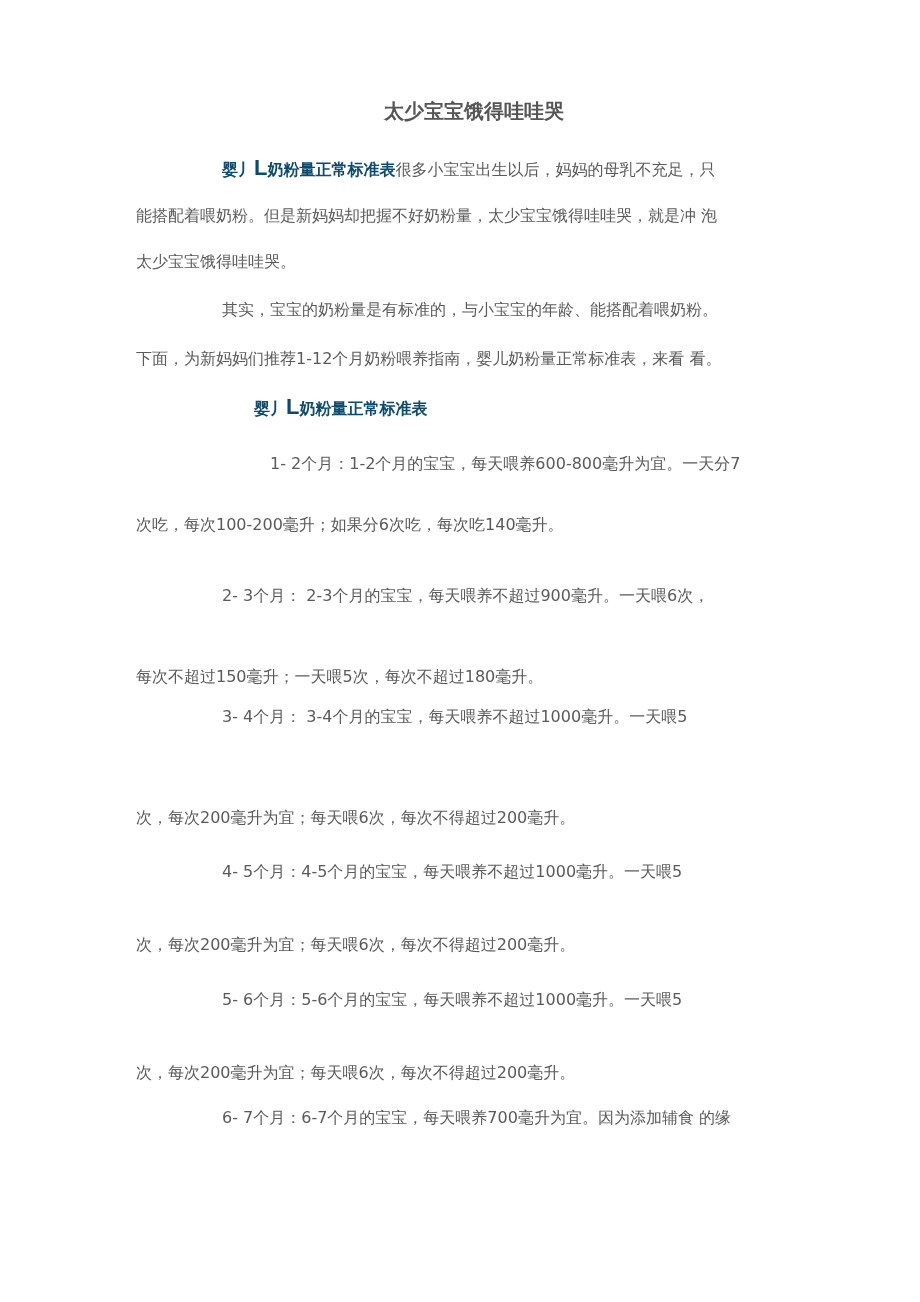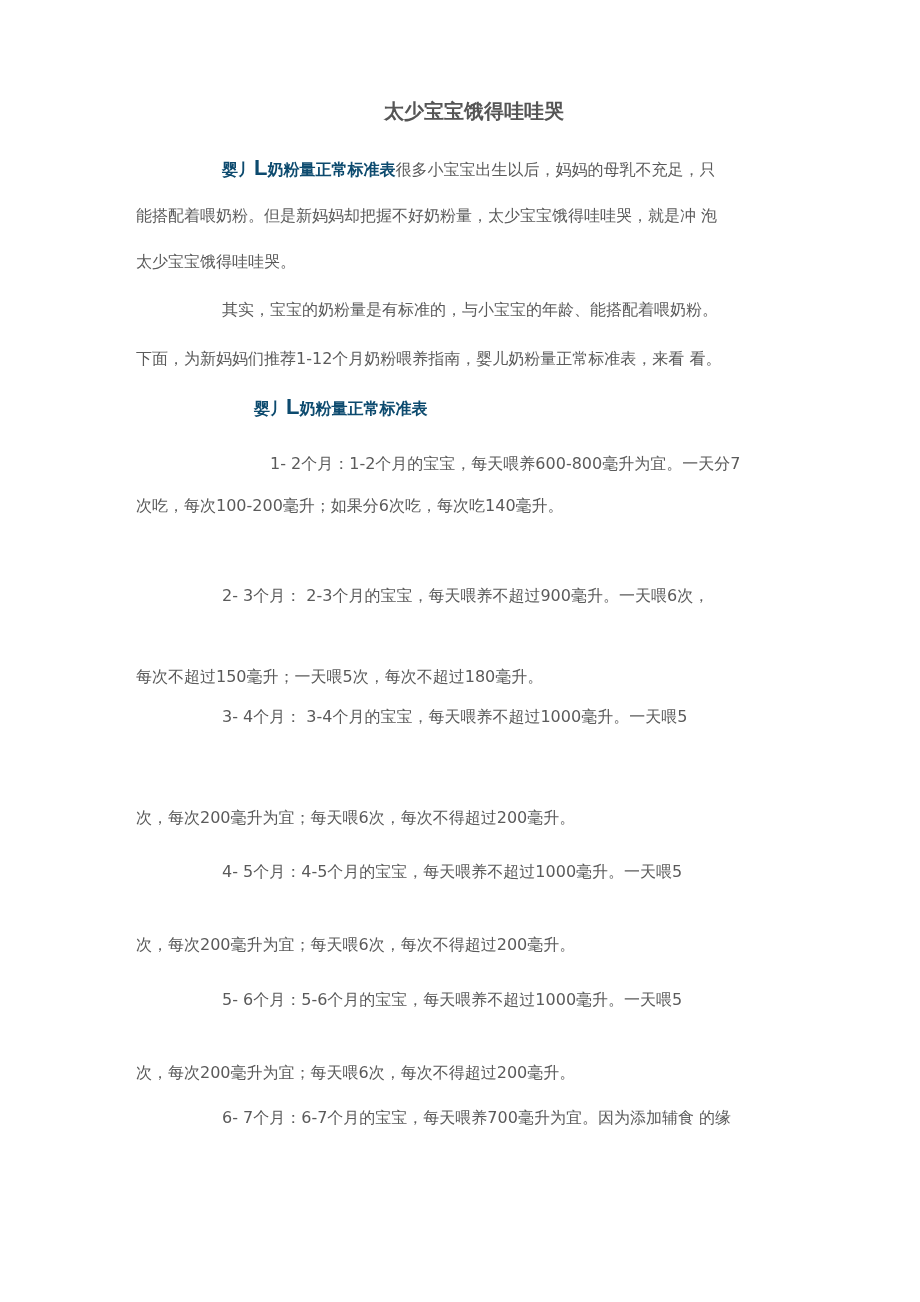--- a/index.html
+++ b/index.html
@@ -54,21 +54,21 @@
 
   <div class="line" style="left:222px; top:300px;">其实，宝宝的奶粉量是有标准的，与小宝宝的年龄、能搭配着喂奶粉。</div>
 
   <div class="line" style="left:136px; top:349px;">下面，为新妈妈们推荐1-12个月奶粉喂养指南，婴儿奶粉量正常标准表，来看  看。</div>
 
   <div class="line" style="left:210px; top:397px;margin-left:44px;">
     <span class="bold">婴丿</span><span class="bold bigL">L</span><span class="bold">奶粉量正常标准表</span>
   </div>
 
   <div class="line" style="left:222px; top:454px;margin-left:48px;">1-  2个月：1-2个月的宝宝，每天喂养600-800毫升为宜。一天分7</div>
-  <div class="line" style="left:136px; top:496px;">次吃，每次100-200毫升；如果分6次吃，每次吃140毫升。</div>
+  <div class="line" style="left:136px; top:515px;">次吃，每次100-200毫升；如果分6次吃，每次吃140毫升。</div>
 
   <div class="line" style="left:222px; top:586px;">2-  3个月：  2-3个月的宝宝，每天喂养不超过900毫升。一天喂6次，</div>
   <div class="line" style="left:136px; top:667px;">每次不超过150毫升；一天喂5次，每次不超过180毫升。</div>
 
   <div class="line" style="left:222px; top:707px;">3-  4个月：  3-4个月的宝宝，每天喂养不超过1000毫升。一天喂5</div>
   <div class="line" style="left:136px; top:808px;">次，每次200毫升为宜；每天喂6次，每次不得超过200毫升。</div>
 
   <div class="line" style="left:222px; top:862px;">4-  5个月：4-5个月的宝宝，每天喂养不超过1000毫升。一天喂5</div>
   <div class="line" style="left:136px; top:935px;">次，每次200毫升为宜；每天喂6次，每次不得超过200毫升。</div>
 

